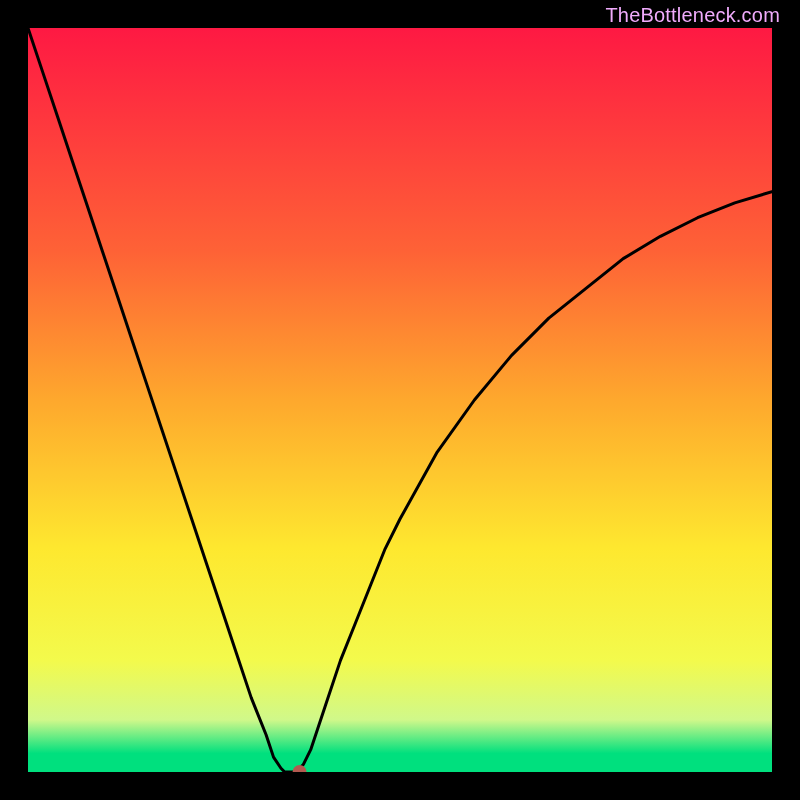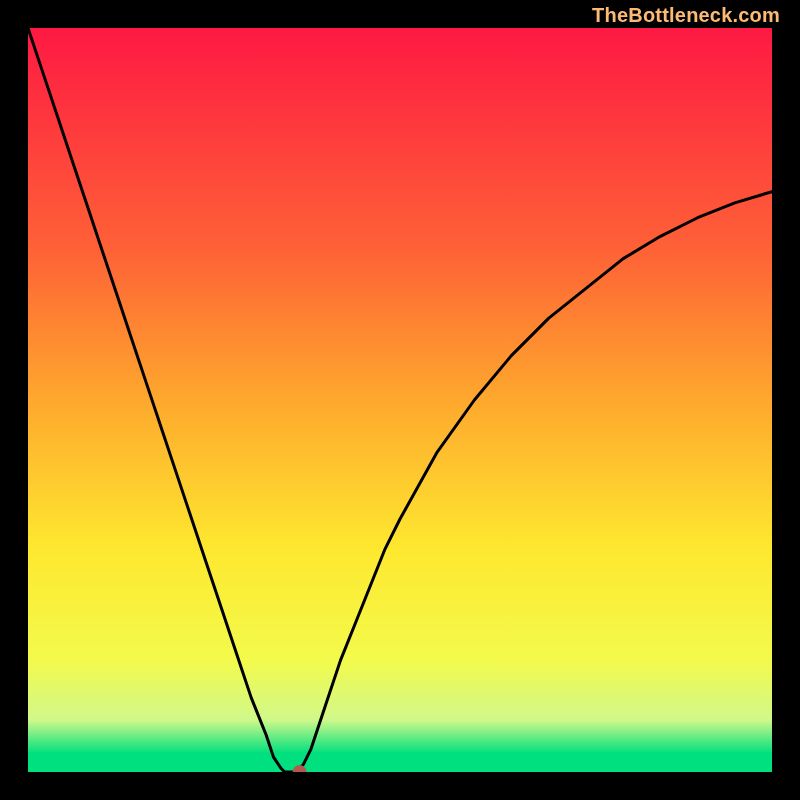--- a/index.html
+++ b/index.html
@@ -8,23 +8,23 @@
     height: 800px;
     background: #000;
     position: relative;
     font-family: Arial, Helvetica, sans-serif;
     overflow: hidden;
   }
   .watermark {
     position: absolute;
     top: 4px;
     right: 20px;
-    color: #fdba74;
+    color: #f0abfc;
     font-size: 20px;
-    font-weight: 700;
+    font-weight: 400;
     letter-spacing: 0.2px;
     z-index: 5;
   }
   .chart-area {
     position: absolute;
     left: 28px;
     top: 28px;
     width: 744px;
     height: 744px;
     overflow: hidden;

